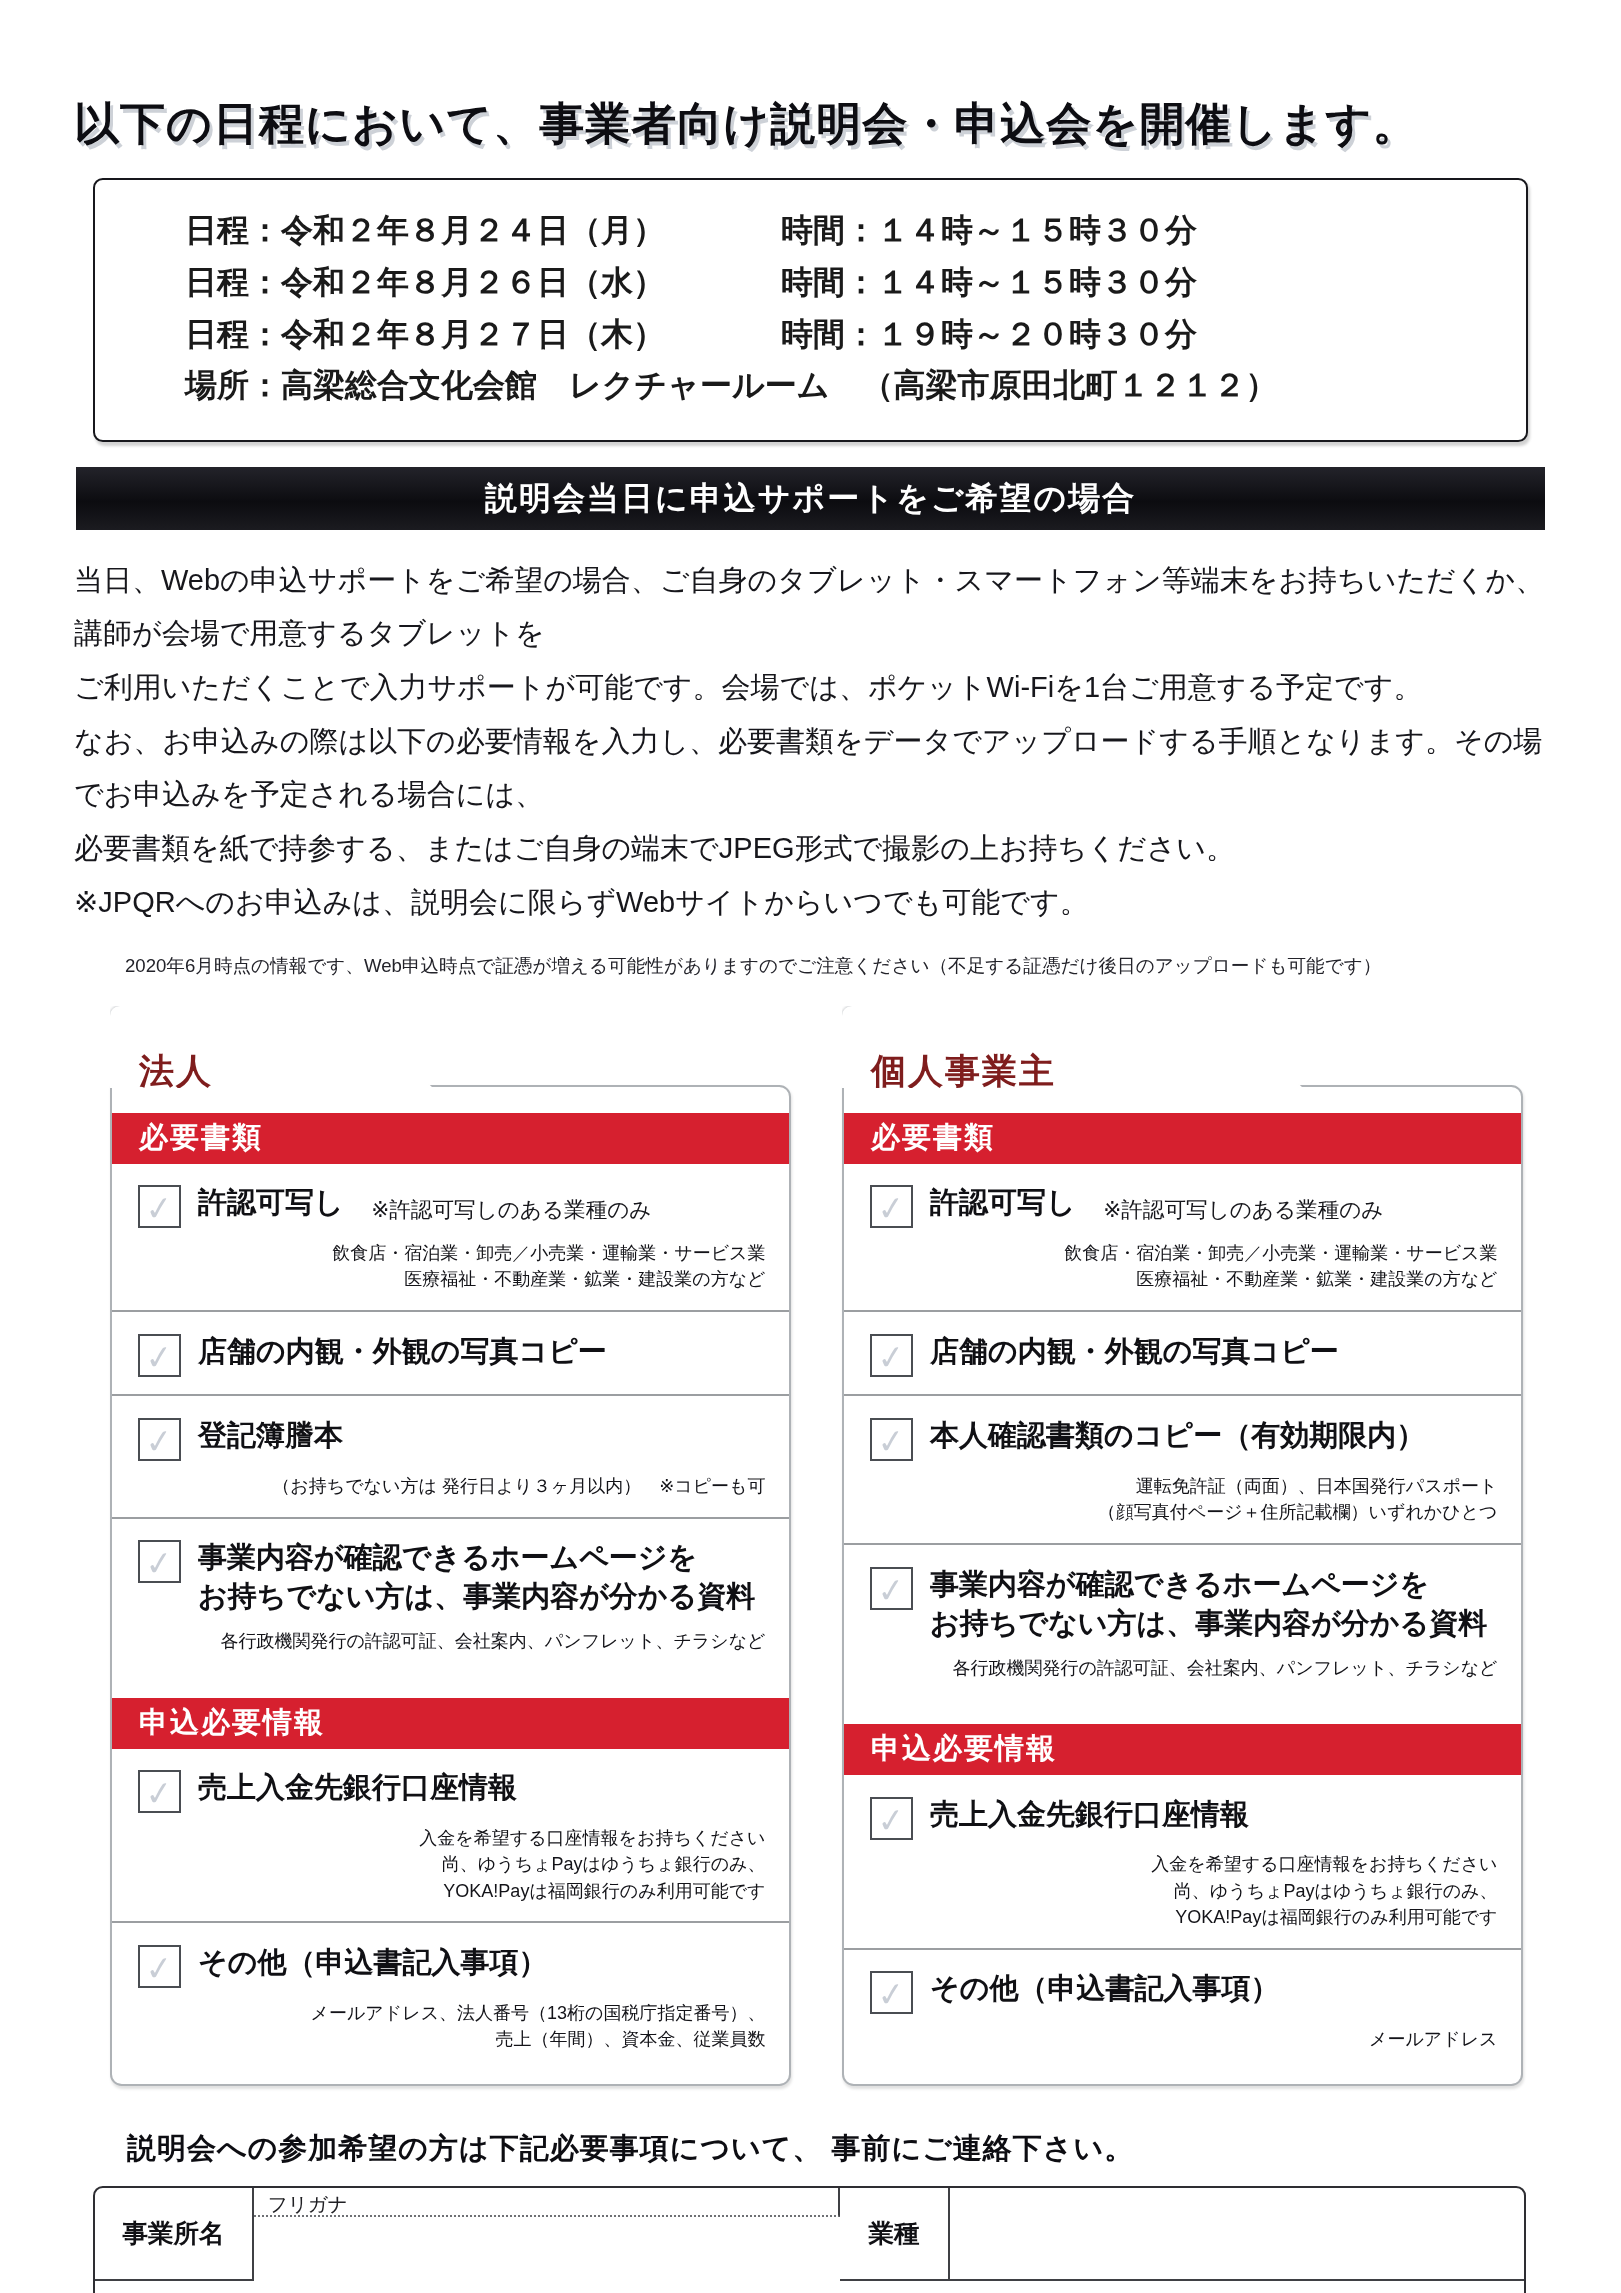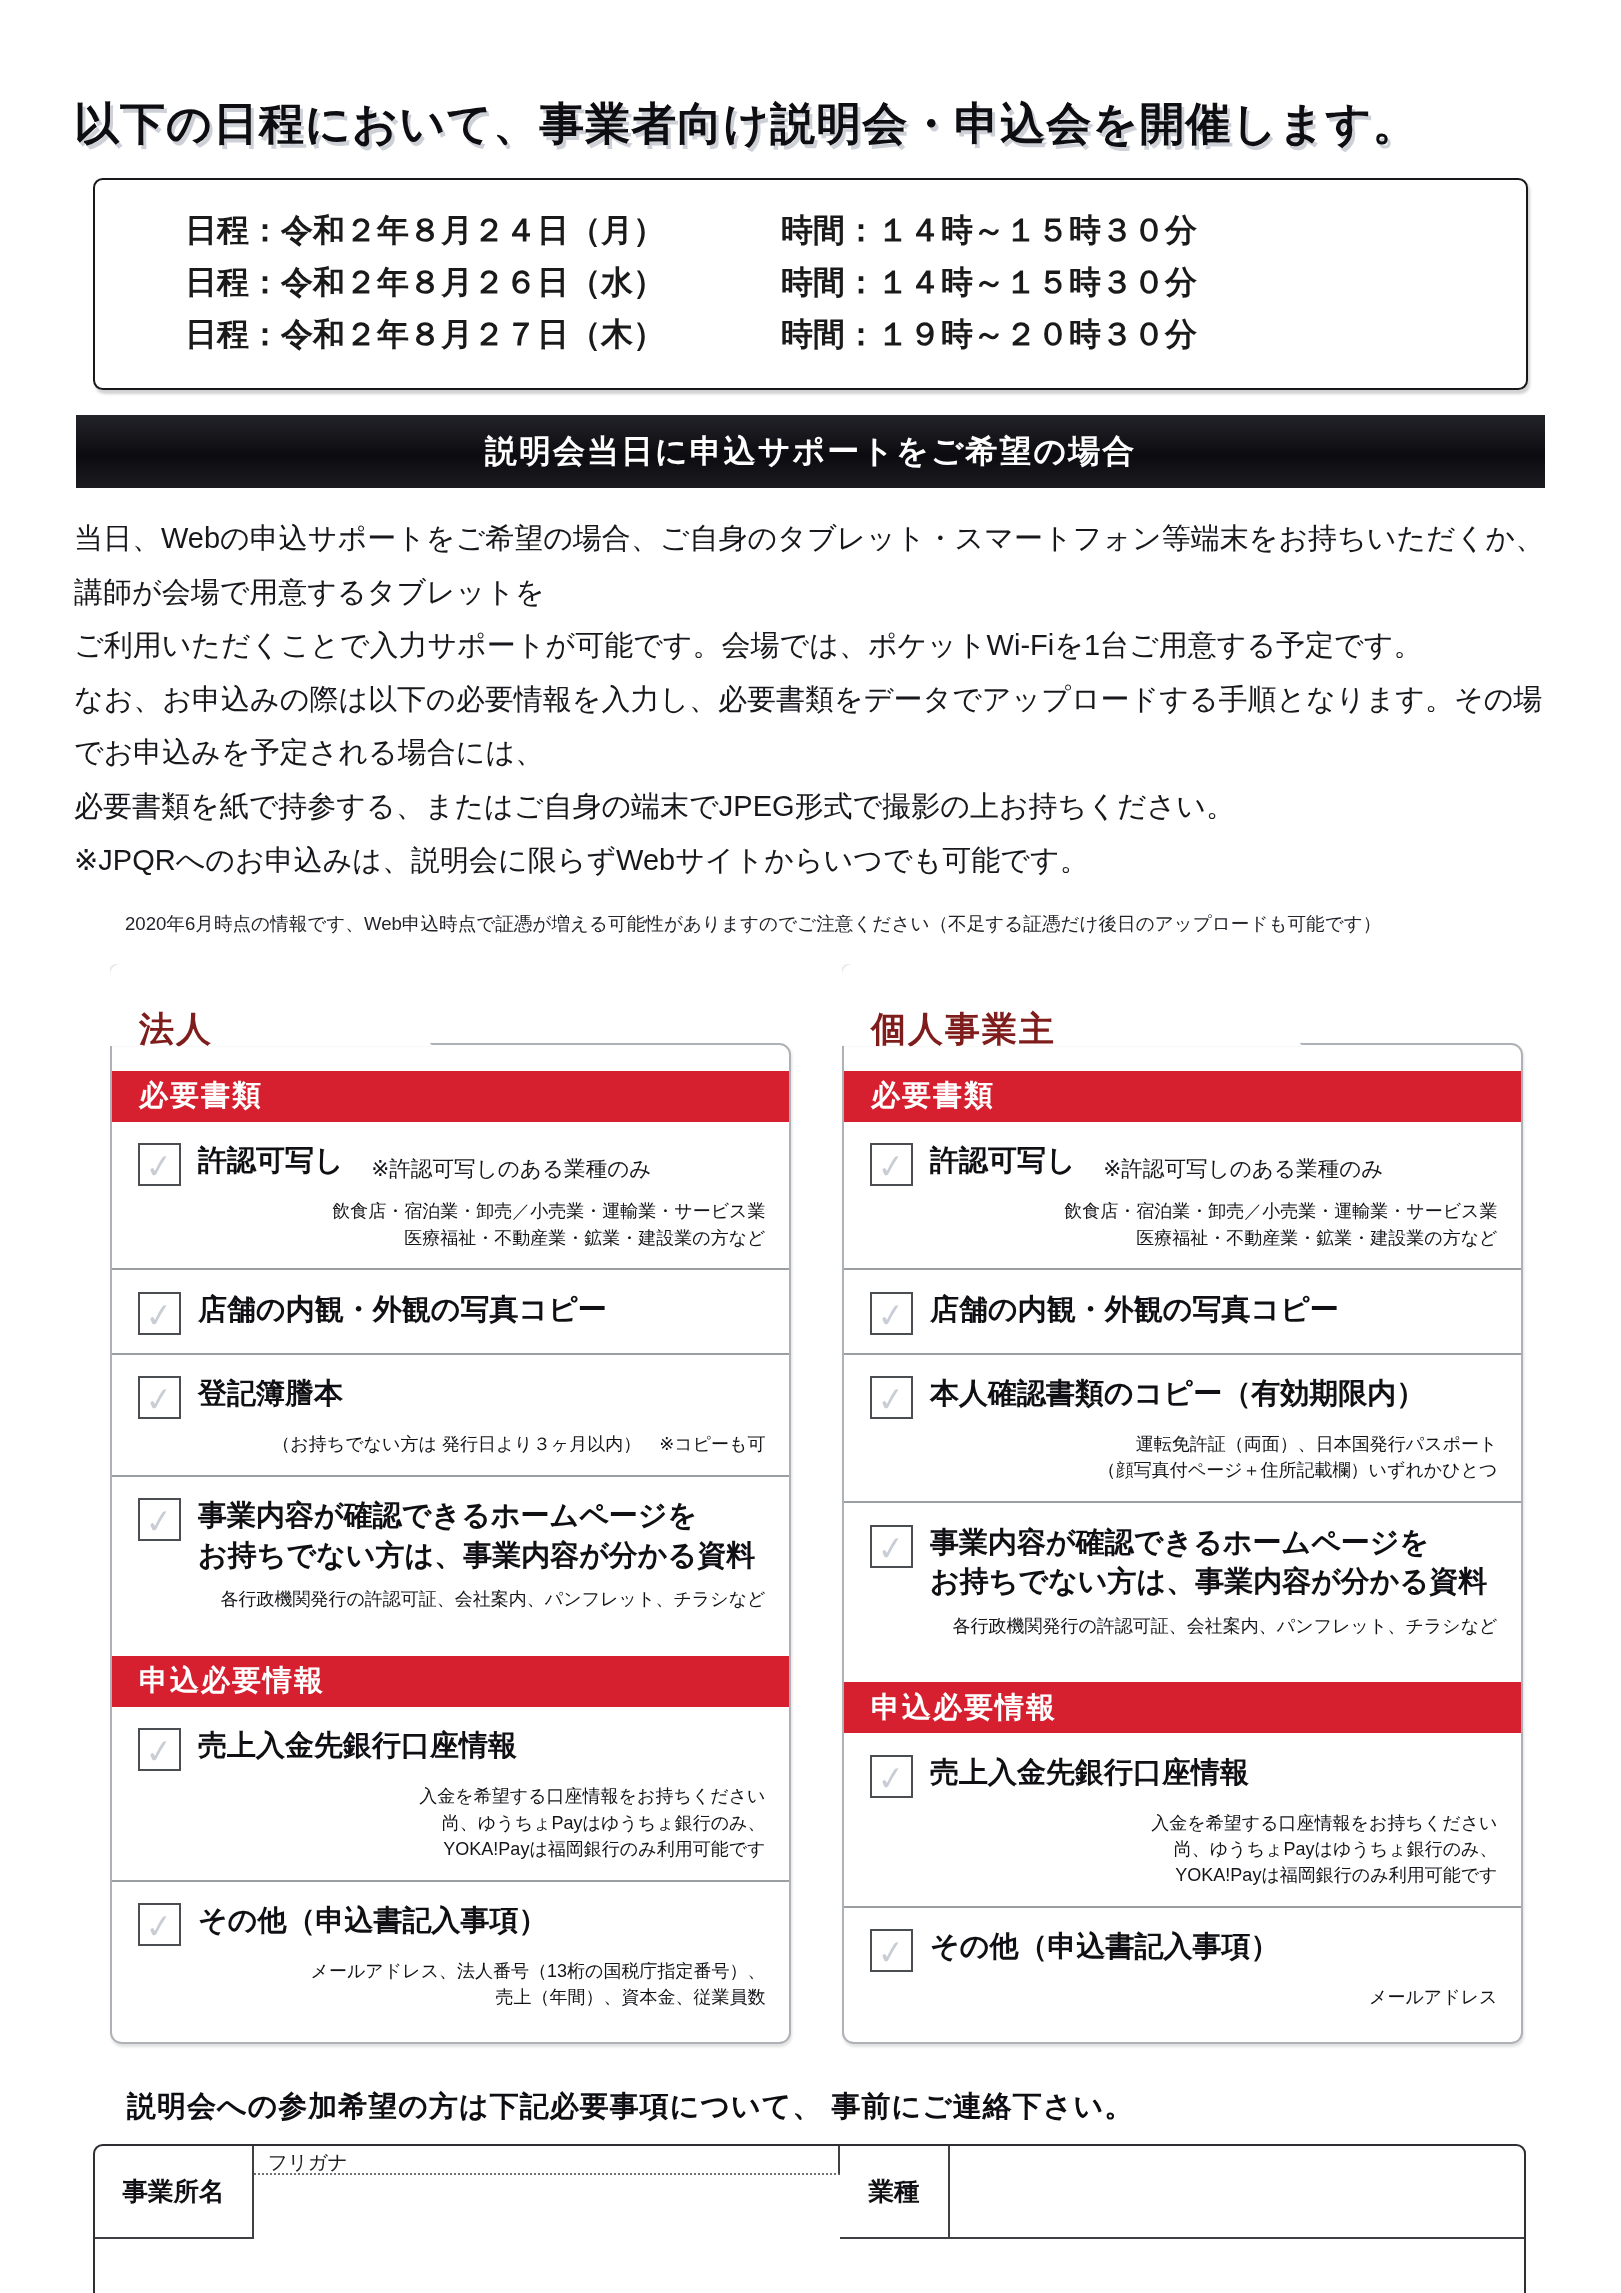--- a/index.html
+++ b/index.html
@@ -38,21 +38,21 @@
     background: #fff;
   }
   .schedule-row { display: flex; font-size: 32px; font-weight: bold; line-height: 1.62; }
   .schedule-date { width: 596px; }
   .schedule-time { }
   .schedule-place { font-size: 32px; font-weight: bold; line-height: 1.62; }
 
   
   .support-banner {
     margin: 25.5px 76px 0 76px;
-    height: 73px;
+    height: 63px;
     background: linear-gradient(180deg, #23232a 0%, #0c0c10 55%, #1b1b20 100%);
     color: #fff;
     font-size: 32px;
     font-weight: bold;
     letter-spacing: 2px;
     display: flex;
     align-items: center;
     justify-content: center;
   }
 
@@ -210,20 +210,21 @@
       <span class="schedule-time">時間：１４時～１５時３０分</span>
     </div>
     <div class="schedule-row">
       <span class="schedule-date">日程：令和２年８月２６日（水）</span>
       <span class="schedule-time">時間：１４時～１５時３０分</span>
     </div>
     <div class="schedule-row">
       <span class="schedule-date">日程：令和２年８月２７日（木）</span>
       <span class="schedule-time">時間：１９時～２０時３０分</span>
     </div>
+    <div class="schedule-place">場所：高梁総合文化会館　レクチャールーム　（高梁市原田北町１２１２）</div>
   </div>
 
   <div class="support-banner">説明会当日に申込サポートをご希望の場合</div>
 
   <div class="support-text">当日、Webの申込サポートをご希望の場合、ご自身のタブレット・スマートフォン等端末をお持ちいただくか、講師が会場で用意するタブレットを
 ご利用いただくことで入力サポートが可能です。会場では、ポケットWi-Fiを1台ご用意する予定です。
 なお、お申込みの際は以下の必要情報を入力し、必要書類をデータでアップロードする手順となります。その場でお申込みを予定される場合には、
 必要書類を紙で持参する、またはご自身の端末でJPEG形式で撮影の上お持ちください。
 ※JPQRへのお申込みは、説明会に限らずWebサイトからいつでも可能です。</div>
   <div class="small-note">2020年6月時点の情報です、Web申込時点で証憑が増える可能性がありますのでご注意ください（不足する証憑だけ後日のアップロードも可能です）</div>

